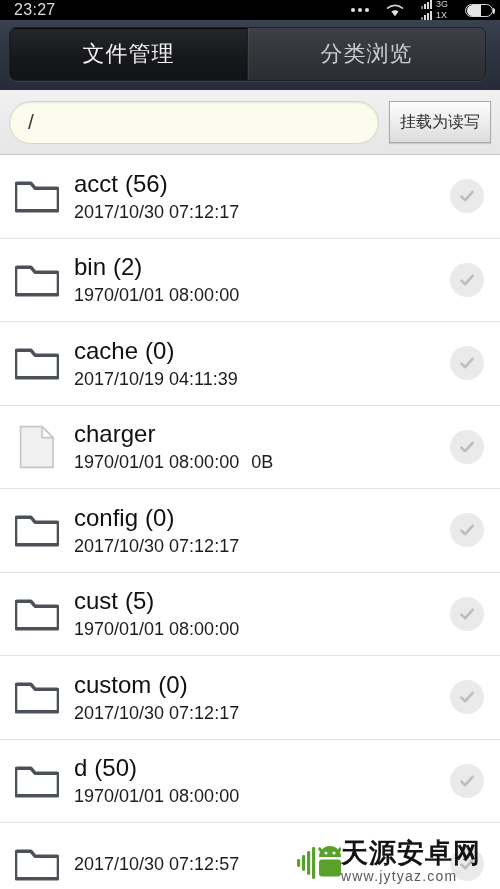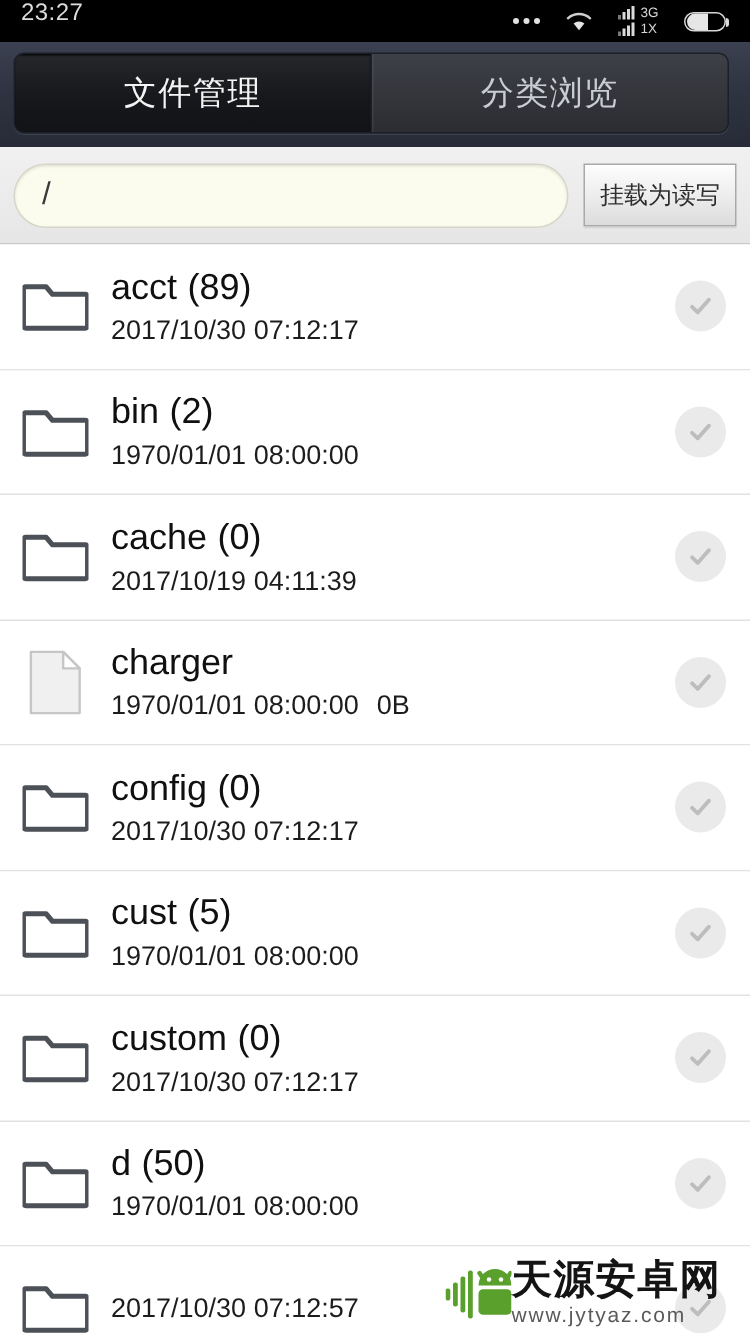--- a/index.html
+++ b/index.html
@@ -6,23 +6,23 @@
   html, body {
     width:500px; height:889px;
     background:#ffffff;
     font-family:"Liberation Sans","DejaVu Sans",sans-serif;
     overflow:hidden;
   }
   #screen { position:relative; width:500px; height:889px; background:#fff; overflow:hidden; }
 
   
   .statusbar {
-    height:28px; background:#000; color:#e8e8e8;
-    display:flex; justify-content:space-between;
-    padding:0 16px 0 14px;
+    height:20px; background:#000; color:#e8e8e8;
+    display:flex; align-items:center; justify-content:space-between;
+    padding:0 7px 0 14px;
   }
   .sb-time { font-size:16px; letter-spacing:.3px; color:#dcdcdc; }
   .sb-right { display:flex; align-items:center; gap:17px; }
   .dots { display:flex; gap:3px; align-items:center; }
   .dots i { width:4px; height:4px; border-radius:50%; background:#e2e2e2; display:block; }
   .wifi { position:relative; width:18px; height:13px; }
   .wifi svg { display:block; }
   .sig-group { display:flex; flex-direction:column; gap:2px; }
   .sig-row { display:flex; align-items:flex-end; gap:4px; }
   .bars { display:flex; align-items:flex-end; gap:1px; height:9px; }
@@ -181,21 +181,21 @@
   </div>
 
   <div class="list" id="file-list">
       <div class="row">
         <span class="ico">
           <span class="folder-ico"><svg width="44" height="34" viewBox="0 0 44 34">
               <path d="M2.2 4.2 h13.6 l4.2 5.0 h21.8 a1.6 1.6 0 0 1 1.6 1.6 v19.4 a1.6 1.6 0 0 1 -1.6 1.6 h-39.6 a1.6 1.6 0 0 1 -1.6 -1.6 v-24.4 a1.6 1.6 0 0 1 1.6 -1.6 z" fill="none" stroke="#4c5158" stroke-width="3.4" stroke-linejoin="round"></path>
             </svg></span>
         </span>
         <span class="rowtext">
-          <span class="rowname"><span>acct</span><span class="cnt">(89)</span></span>
+          <span class="rowname"><span>acct</span><span class="cnt">(56)</span></span>
           <span class="rowmeta"><span>2017/10/30 07:12:17</span></span>
         </span>
         <span class="check">
           <svg width="20" height="20" viewBox="0 0 20 20">
             <path d="M4.4 10.6 L8.2 14.2 L15.6 5.8" fill="none" stroke="#bdbdbd" stroke-width="2.6" stroke-linecap="round" stroke-linejoin="round"></path>
           </svg>
         </span>
       </div>
       <div class="row">
         <span class="ico">

